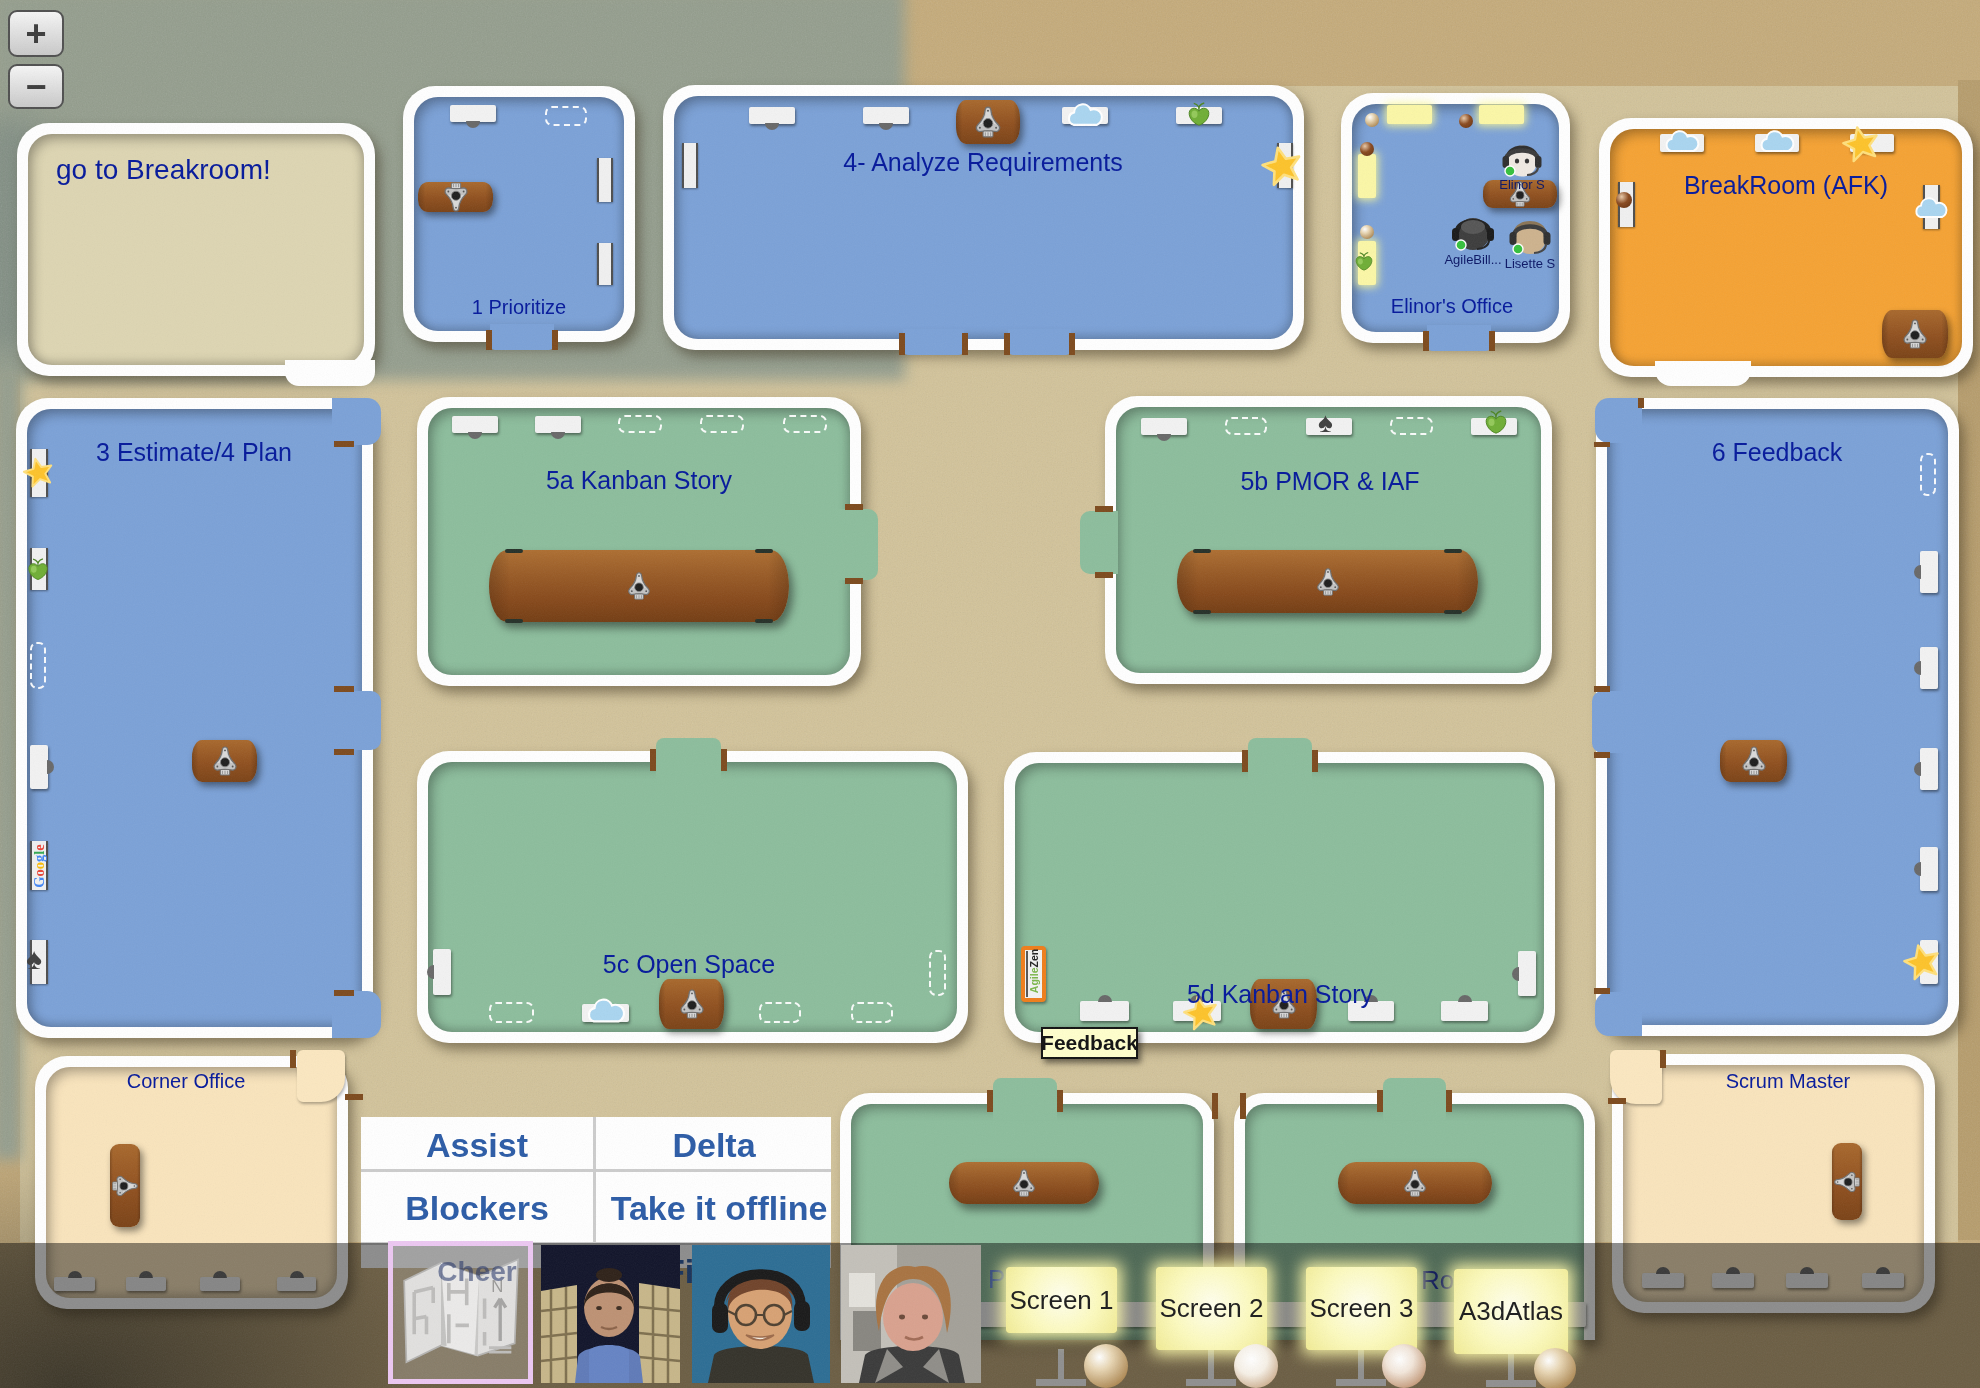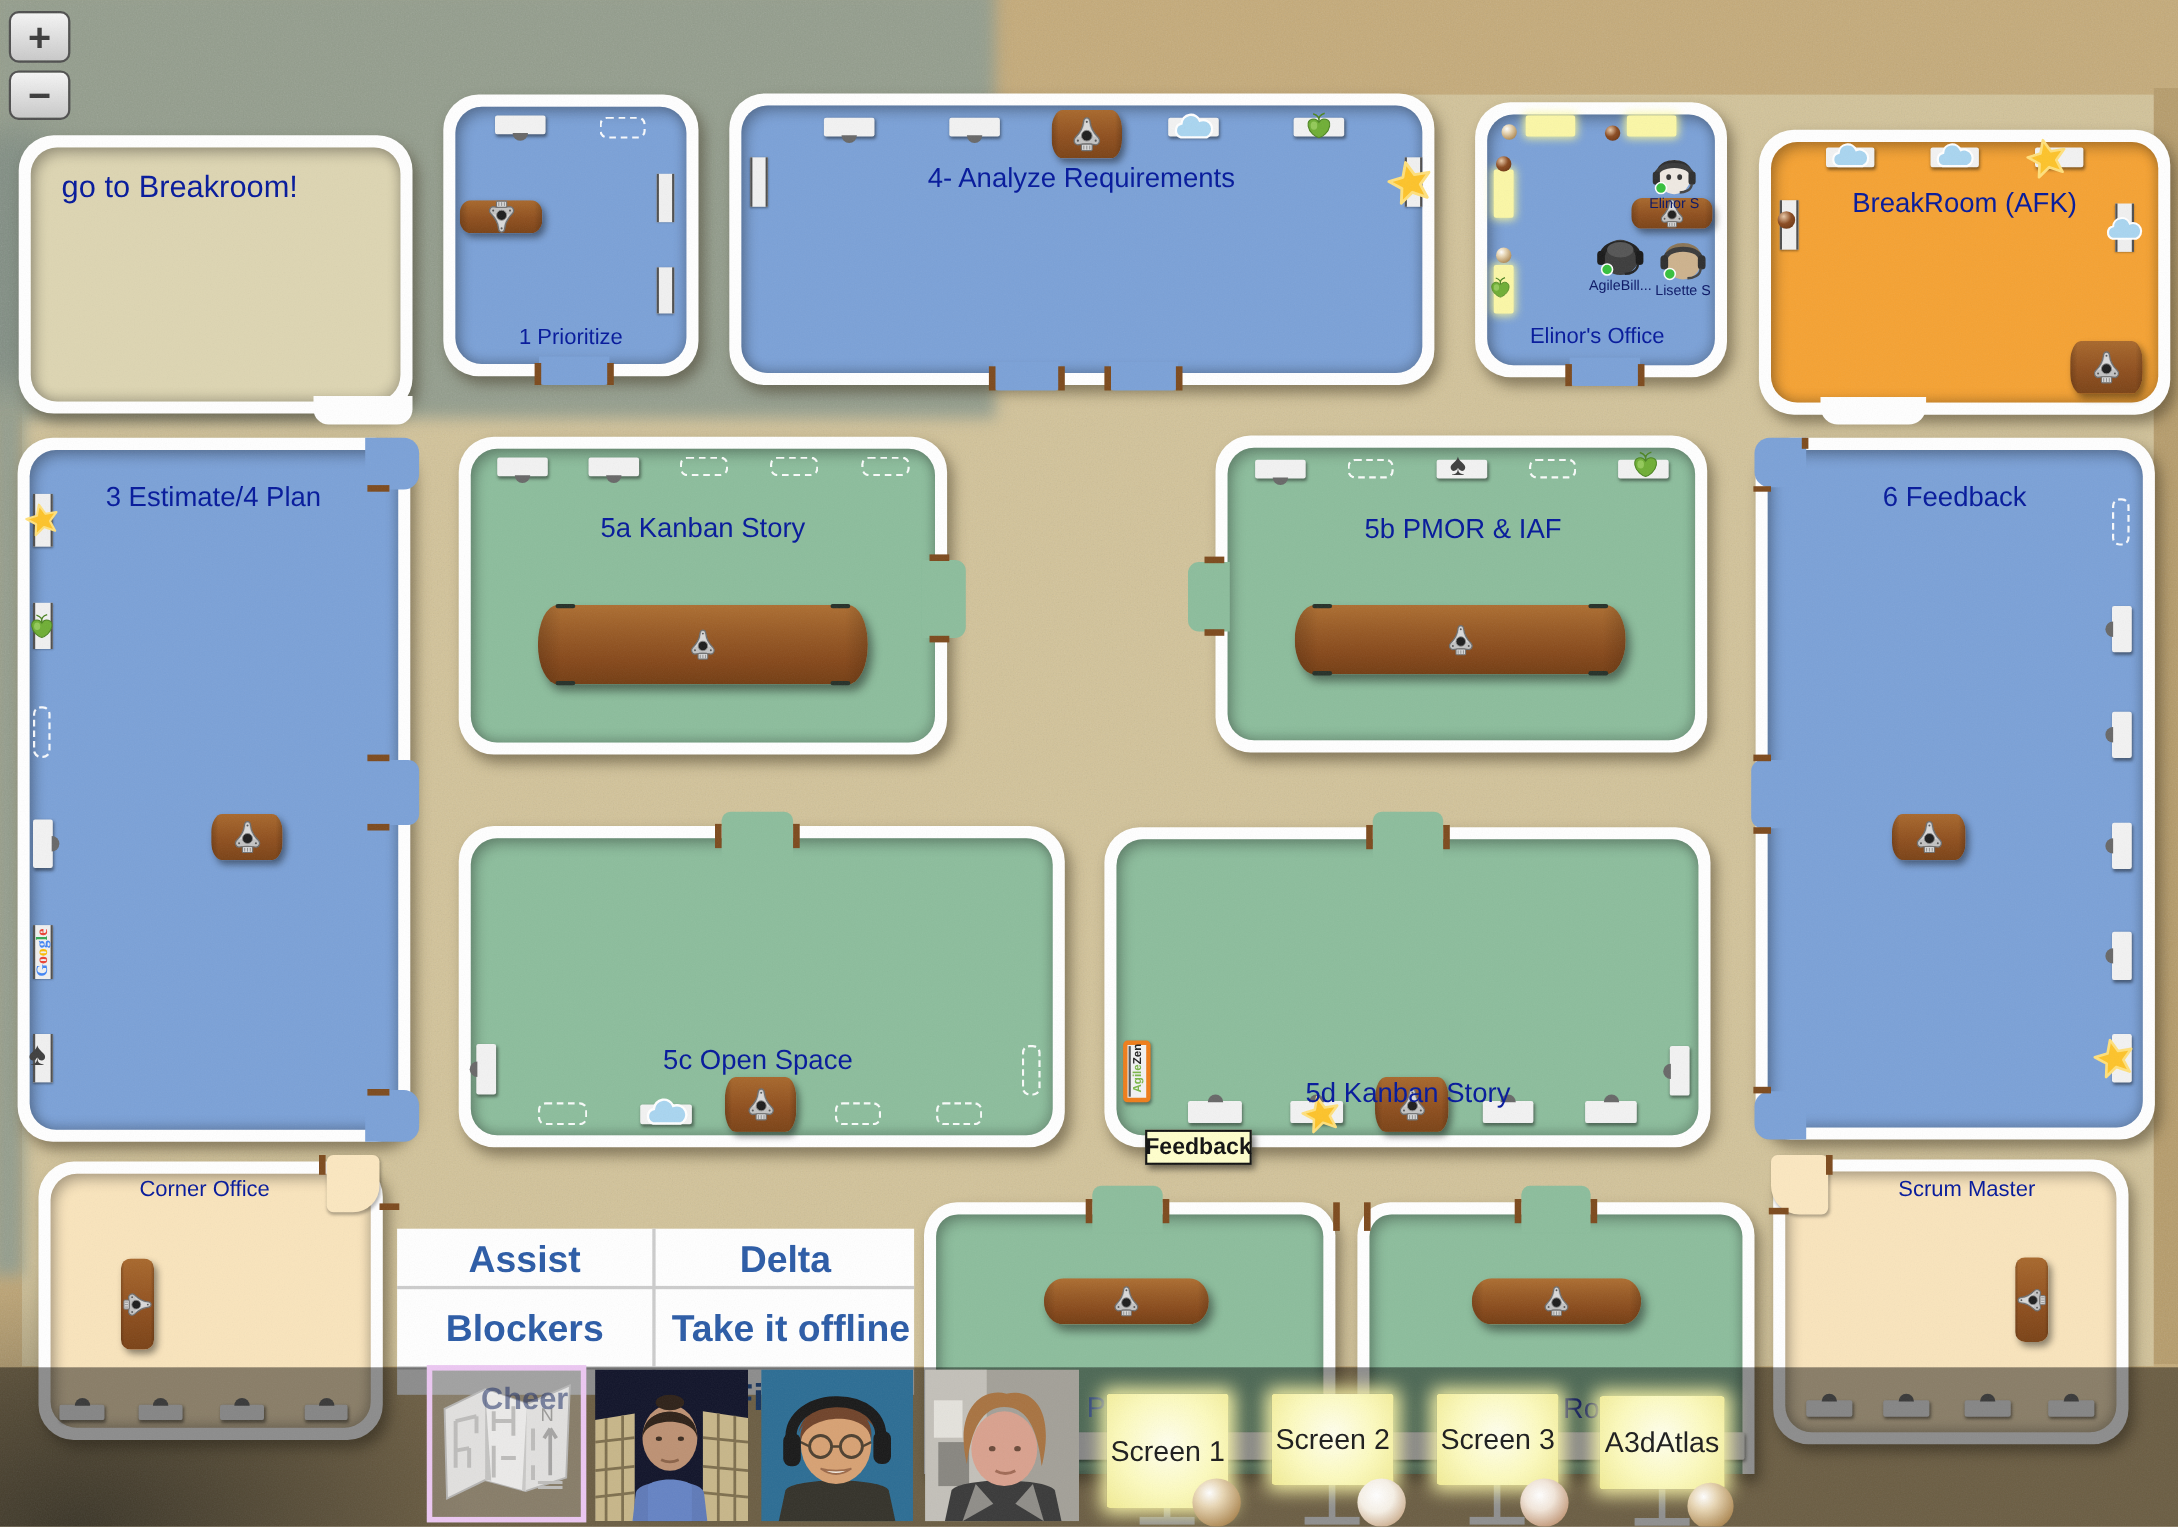--- a/index.html
+++ b/index.html
@@ -533,21 +533,21 @@
   <div class="dimtxt" style="left:988px;top:1264px;font-size:26px;color:rgba(4,24,155,.55)">P</div>
 
   <div class="stand" style="left:1058px;top:1349px;width:6px;height:31px"></div>
   <div class="stand" style="left:1036px;top:1379px;width:50px;height:7px"></div>
   <div class="stand" style="left:1208px;top:1349px;width:6px;height:31px"></div>
   <div class="stand" style="left:1186px;top:1379px;width:50px;height:7px"></div>
   <div class="stand" style="left:1358px;top:1349px;width:6px;height:31px"></div>
   <div class="stand" style="left:1336px;top:1379px;width:50px;height:7px"></div>
   <div class="stand" style="left:1508px;top:1354px;width:6px;height:28px"></div>
   <div class="stand" style="left:1486px;top:1380px;width:50px;height:7px"></div>
-  <div class="scr" style="left:1006px;top:1267px;width:111px;height:104px">Screen 1</div>
+  <div class="scr" style="left:1006px;top:1267px;width:111px;height:66px">Screen 1</div>
   <div class="scr" style="left:1156px;top:1267px;width:111px;height:83px">Screen 2</div>
   <div class="scr" style="left:1306px;top:1267px;width:111px;height:83px">Screen 3</div>
   <div class="scr" style="left:1454px;top:1269px;width:114px;height:85px">A3dAtlas</div>
   <div class="sphere sph-tan" style="left:1084px;top:1344px;width:44px;height:44px"></div>
   <div class="sphere" style="left:1234px;top:1344px;width:44px;height:44px;background:radial-gradient(circle at 40% 35%,#fff 0%,#f6f0e6 40%,#c09a74 90%,#96683f 100%)"></div>
   <div class="sphere" style="left:1382px;top:1344px;width:44px;height:44px;background:radial-gradient(circle at 40% 35%,#fff 0%,#f2e6da 35%,#b5825c 90%,#8a5632 100%)"></div>
   <div class="sphere sph-tan" style="left:1534px;top:1348px;width:42px;height:42px"></div>
 
   <svg class="abs" width="1980" height="1388" style="left:0;top:0;opacity:.07;pointer-events:none">
     <filter id="nz2">

